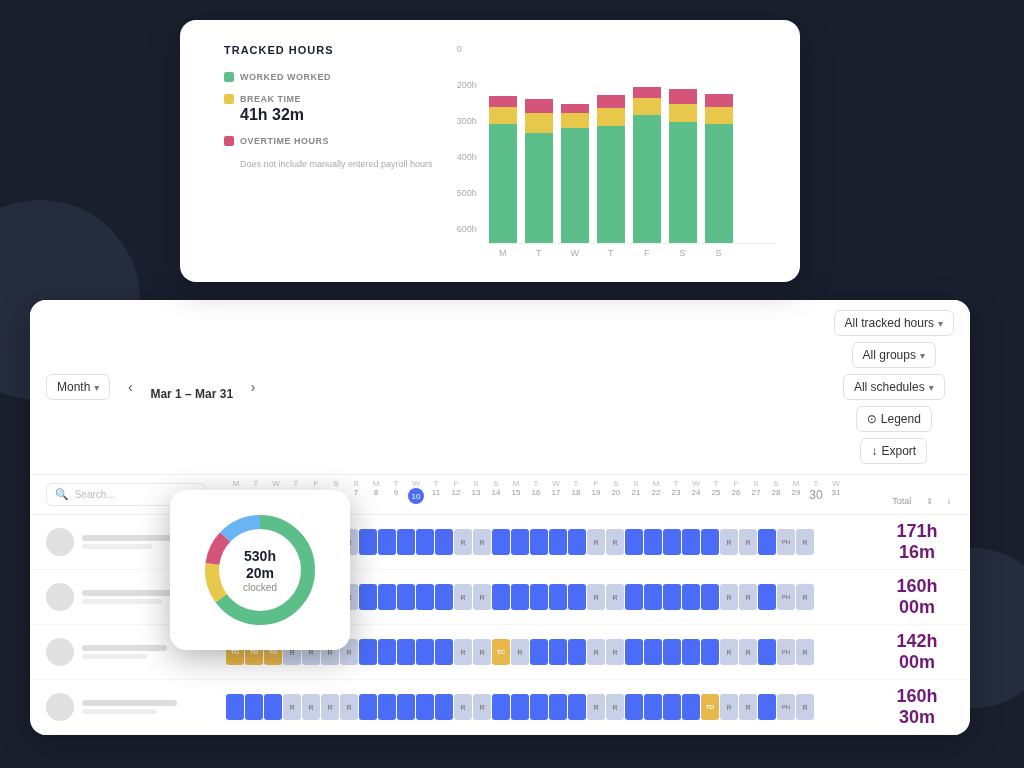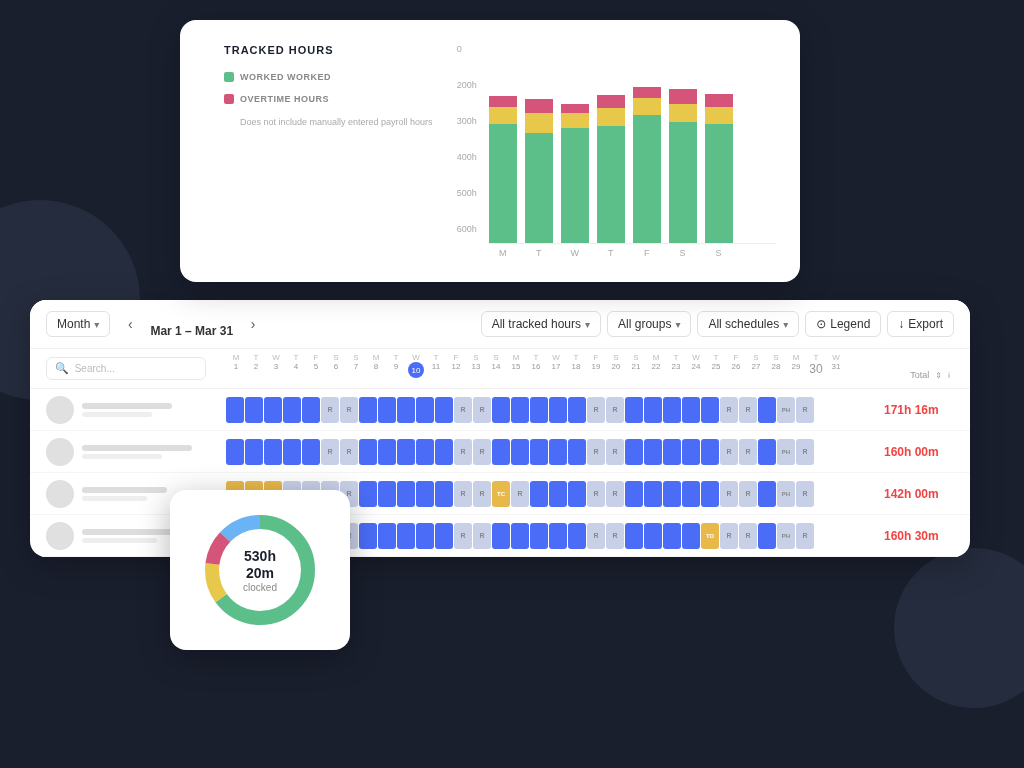--- a/index.html
+++ b/index.html
@@ -226,20 +226,21 @@
       font-size: 12px;
       font-weight: 600;
       color: #333;
       margin-top: 14px;
     }
     .ts-spacer { flex: 1; }
     .ts-toolbar-right {
       display: flex;
       gap: 6px;
       align-items: center;
+      flex-direction: column;
     }
 
     
     .ts-grid-header {
       display: flex;
       background: #fff;
       border-bottom: 1px solid #f0f0f0;
       padding: 0 16px;
     }
     .ts-name-col {
@@ -285,21 +286,21 @@
     .ts-total-col {
       width: 70px;
       flex-shrink: 0;
       padding: 8px 4px;
       font-size: 9px;
       color: #999;
       text-align: right;
       display: flex;
       align-items: flex-end;
       justify-content: flex-end;
-      gap: 6px;
+      gap: 15px;
     }
 
     
     .ts-row {
       display: flex;
       align-items: center;
       border-bottom: 1px solid #f5f5f5;
       padding: 6px 16px;
       min-height: 42px;
     }
@@ -351,24 +352,24 @@
       flex-shrink: 0;
     }
     .cell-work { background: #4a6cf7; }
     .cell-r { background: #c8d0e8; color: #888; font-size: 7px; }
     .cell-to { background: #e8b84a; color: #fff; }
     .cell-ph { background: #c8d0e8; color: #888; }
 
     .ts-total {
       width: 70px;
       flex-shrink: 0;
-      text-align: left;
-      font-size: 12px;
+      text-align: center;
+      font-size: 18px;
       font-weight: 600;
-      color: #ef4444;
+      color: #701a75;
       padding-right: 4px;
     }
 
     
     .donut-card {
       position: absolute;
       top: 490px;
       left: 170px;
       width: 180px;
       background: #fff;
@@ -413,20 +414,27 @@
   <div class="tracked-left">
     <div class="tracked-title">TRACKED HOURS</div>
 
     <div class="legend-item">
       <div class="legend-label">
         <span class="legend-dot" style="background:#5cbf8a"></span>
         <span>WORKED WORKED</span>
       </div>
     </div>
 
+    <div class="legend-item">
+      <div class="legend-label">
+        <span class="legend-dot" style="background:#e8c84a"></span>
+        <span>BREAK TIME</span>
+      </div>
+      <div class="legend-value">41h 32m</div>
+    </div>
 
     <div class="legend-item">
       <div class="legend-label">
         <span class="legend-dot" style="background:#d4547a"></span>
         <span>OVERTIME HOURS</span>
       </div>
     </div>
 
     <div class="legend-note">Does not include manually entered payroll hours</div>
   </div>

